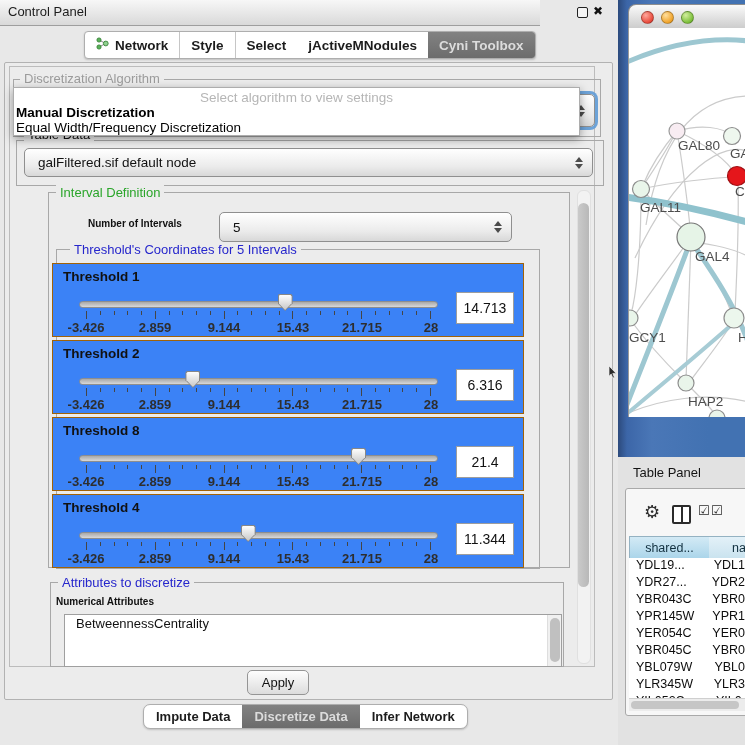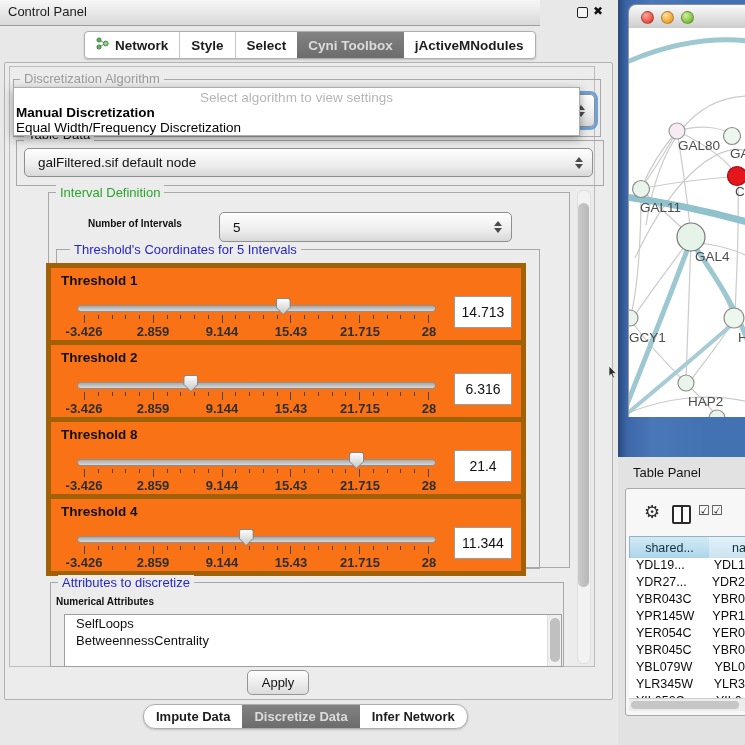--- a/index.html
+++ b/index.html
@@ -31,21 +31,21 @@
   .stepper{position:absolute;right:9px;top:50%;transform:translateY(-50%);display:flex;flex-direction:column;gap:2px}
   .arr-up{width:0;height:0;border-left:4px solid transparent;border-right:4px solid transparent;border-bottom:5px solid #4c4c4c}
   .arr-dn{width:0;height:0;border-left:4px solid transparent;border-right:4px solid transparent;border-top:5px solid #4c4c4c}
   .popup{left:13px;top:87px;width:565px;height:47px;background:#fff;border:1px solid #adadad;
          box-shadow:0 3px 9px rgba(0,0,0,.38);z-index:30}
   .popup-hint{text-align:center;color:#b6b6b6;font-size:13.5px;line-height:15px;margin-top:2px}
   .popup-opt{font-size:13.5px;line-height:15px;padding-left:2px;color:#000}
   .popup-opt.b{font-weight:bold}
   .g-green{color:#2aa52a}.g-blue{color:#2626cc}.g-gray{color:#9b9b9b}
   .blabel{font-weight:bold;font-size:10px;color:#111}
-  .thr-row{left:46px;width:470px;height:72px;border:5px solid #a16207;background:#f97316}
+  .thr-row{left:52px;width:470px;height:72px;border:1px solid #a16207;background:#3b82f6}
   .thr-label{position:absolute;left:10px;top:5px;font-weight:bold;font-size:13.5px;color:#111}
   .slider{position:absolute;left:26px;top:0;width:359px;height:72px}
   .track{position:absolute;left:0;right:0;top:37px;height:5px;border:1px solid #8e8e8e;border-radius:4px;
          background:linear-gradient(#a9a9a9,#d8d8d8)}
   .thumb{position:absolute;top:30px;width:15px;height:17px;
          clip-path:polygon(8% 0,92% 0,100% 10%,100% 55%,50% 100%,0 55%,0 10%);background:#878787}
   .thumb i{position:absolute;left:1px;top:1px;width:13px;height:15px;display:block;
          clip-path:polygon(8% 0,92% 0,100% 10%,100% 55%,50% 100%,0 55%,0 10%);
          background:linear-gradient(#fdfdfd,#c7c7c7)}
   .ticks{position:absolute;left:7px;right:7px;top:47px;height:9px;display:flex;justify-content:space-between;align-items:flex-start}
@@ -55,21 +55,21 @@
   .slabel{position:absolute;transform:translateX(-50%);font-size:13px;font-weight:bold;color:#2e2e2e;white-space:nowrap}
   .valuebox{position:absolute;left:403px;top:28px;width:56px;height:30px;background:#fff;border:1px solid #9d9d9d;
             font-size:14px;color:#111;display:flex;align-items:center;justify-content:center}
   .attr-list{left:64px;top:614px;width:496px;height:51px;background:#fff;border:1px solid #9f9f9f;overflow:hidden}
   .attr-item{font-size:13px;color:#111;line-height:17.4px;padding-left:11px;white-space:nowrap}
   .lstrack{position:absolute;right:0;top:0;width:13px;height:100%;background:#f0f0f0;border-left:1px solid #dedede}
   .lsthumb{position:absolute;right:1px;top:3px;width:10px;height:44px;background:#c0c0c0;border-radius:5px}
   .btn{border:1px solid #959595;border-radius:5px;background:linear-gradient(#fefefe,#dcdcdc);
        font-size:13px;color:#111;display:flex;align-items:center;justify-content:center}
   .bottomtabs{left:143px;top:704px}
-  .pill.small{height:23px;border-radius:12px}
+  .pill.small{height:23px;border-radius:7px}
   .pill.small .tab{font-size:13px;padding:0 12px}
   
   .desktop{left:618px;top:0;width:127px;height:457px;
            background:linear-gradient(90deg,#2c4a7c 0px,#3c66a8 9px,#4a77b7 34px,#4272b2 90px)}
   .netwin-bar{left:628px;top:4px;width:117px;height:24px;background:linear-gradient(#fafafa,#cbcbcb);
               border:1px solid #8e8e8e;border-right:none;border-radius:8px 0 0 0}
   .light{position:absolute;width:11px;height:11px;border-radius:50%;top:6px;border:0.5px solid rgba(0,0,0,.28)}
   .light.red{left:12px;background:radial-gradient(circle at 35% 30%,#ffa79c,#e84b3c 70%,#c03028)}
   .light.yellow{left:32px;background:radial-gradient(circle at 35% 30%,#ffdf9e,#f0a32a 70%,#cf8a1a)}
   .light.green{left:52px;background:radial-gradient(circle at 35% 30%,#d2ee9e,#7cbf3a 70%,#61a227)}
@@ -116,25 +116,25 @@
         </svg>
       </span>
       <span>Network</span>
     </div>
     <div class="tab sep">
       <span>Style</span>
     </div>
     <div class="tab sep">
       <span>Select</span>
     </div>
+    <div class="tab">
+      <span>jActiveMNodules</span>
+    </div>
     <div class="tab dark">
       <span>Cyni Toolbox</span>
-    </div>
-    <div class="tab">
-      <span>jActiveMNodules</span>
     </div>
   </div>
 
   <div class="abs cpanel"></div>
   <div class="abs ipane"></div>
 
   <div class="abs grp" style="left:13px;top:79px;width:586px;height:56px"></div>
   <span class="legend g-gray" style="left:20px;top:71px">Discretization Algorithm</span>
   <div class="abs combo focusring" style="left:21px;top:94px;width:572px;height:31px">
     <span class="stepper">
@@ -355,21 +355,20 @@
           <span class="slabel" style="left: 100%;">28</span>
         </div>
     </div>
     <div class="valuebox">11.344</div>
   </div>
 
   <div class="abs grp" style="left:50px;top:582px;width:512px;height:83px"></div>
   <span class="legend g-blue" style="left:58px;top:575px">Attributes to discretize</span>
   <span class="abs blabel" style="left:56px;top:596px">Numerical Attributes</span>
   <div class="abs attr-list">
-    <div class="attr-item">SelfLoops</div>
     <div class="attr-item">BetweennessCentrality</div>
     <div class="lstrack">
         <div class="lsthumb"></div>
       </div>
   </div>
 
   <div class="abs vtrack"></div>
   <div class="abs vthumb"></div>
 
   <div class="abs btn" style="left:247px;top:670px;width:60px;height:23px">

